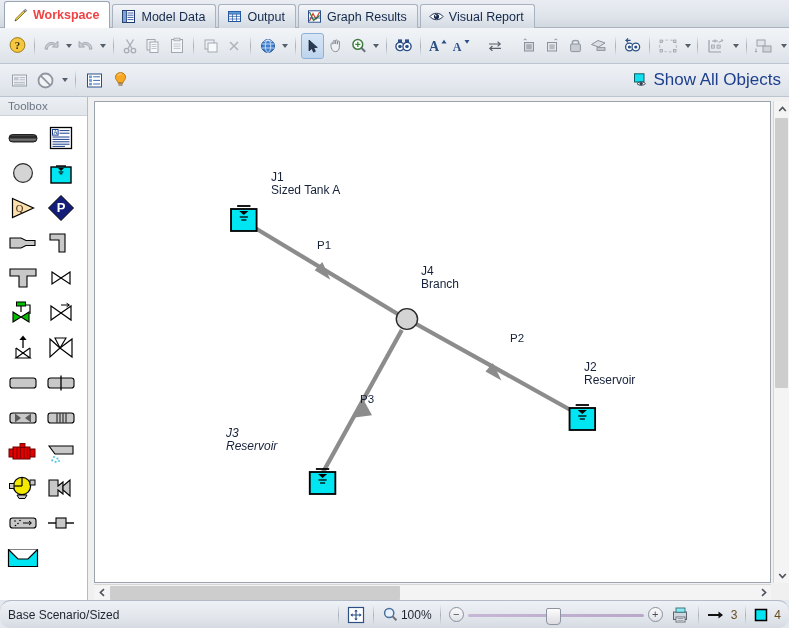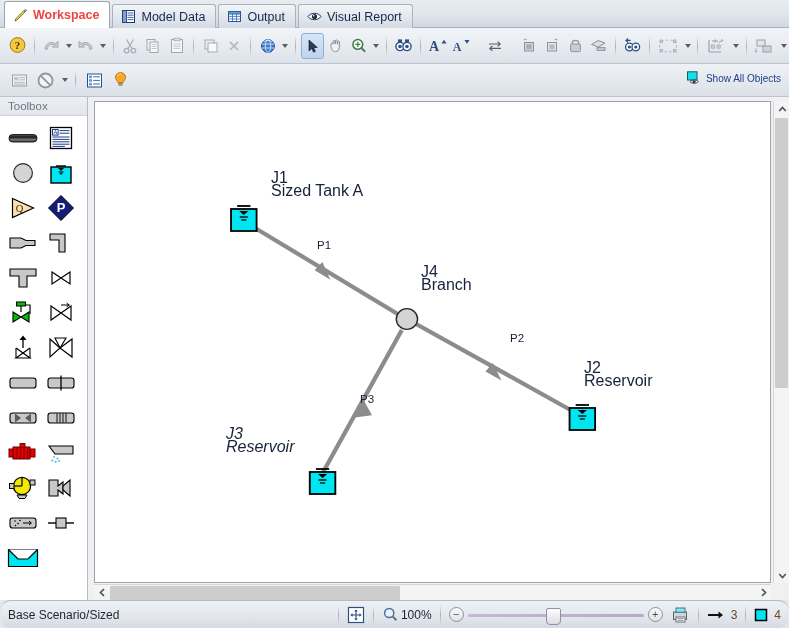--- a/index.html
+++ b/index.html
@@ -41,21 +41,21 @@
   .sep{width:1px;height:20px;margin:0 5px;
      background:linear-gradient(180deg,rgba(160,168,178,0),#a7aeb8,rgba(160,168,178,0));}
   .caret{width:0;height:0;border-left:3.5px solid transparent;
      border-right:3.5px solid transparent;border-top:4px solid #555f6b;
      margin-left:1px;}
   .tb.sel{background:linear-gradient(180deg,#d8e6f6,#bdd4ee);
      border:1px solid #8fb0d6;border-radius:3px;box-sizing:border-box;}
 
   
   .showall{position:absolute;right:8px;top:70px;display:flex;align-items:center;
-      gap:5px;color:#1d3f8c;font-size:10px;cursor:default;}
+      gap:5px;color:#1d3f8c;font-size:17px;cursor:default;}
 
   
   .main{position:absolute;left:0;top:97px;width:789px;height:503px;
       box-sizing:border-box;display:flex;}
 
   
   .toolbox{width:88px;height:503px;box-sizing:border-box;
       background:linear-gradient(180deg,#f5f6f8 0%,#eceef2 100%);
       border-right:1px solid #b5bcc7;display:flex;flex-direction:column;}
   .tbx-title{height:18px;line-height:18px;padding-left:8px;
@@ -66,21 +66,21 @@
       padding:4px 0 0 4px;background:#ffffff;}
   .tbx-cell{width:38px;height:35px;display:flex;align-items:center;
       justify-content:center;cursor:default;}
 
   
   .wsouter{flex:1;height:503px;position:relative;box-sizing:border-box;
       background:#f0f0f0;padding:4px 0 0 6px;}
   .canvaswrap{position:absolute;left:6px;top:4px;right:18px;bottom:17px;
       background:#ffffff;border:1px solid #9aa3ae;overflow:hidden;}
   .canvas{position:absolute;left:0;top:0;width:100%;height:100%;}
-  .lbl{position:absolute;font-size:16px;color:#16213a;
+  .lbl{position:absolute;font-size:12px;color:#16213a;
        line-height:13px;white-space:nowrap;cursor:default;}
   .plbl{position:absolute;font-size:11.5px;color:#16213a;cursor:default;}
 
   
   .vscroll{position:absolute;right:0;top:4px;width:16px;bottom:17px;
       background:#f4f4f4;border-left:1px solid #d6d6d6;box-sizing:border-box;}
   .hscroll{position:absolute;left:6px;right:18px;bottom:0;height:16px;
       background:#f4f4f4;border-top:1px solid #d6d6d6;box-sizing:border-box;
       display:flex;align-items:center;}
   .sb-btn{width:16px;height:16px;display:flex;align-items:center;
@@ -152,20 +152,31 @@
             <rect x="1.5" y="2.5" width="12" height="2.6" fill="#5b9bd5" stroke="#23559e" stroke-width="0.7"></rect>
             <line x1="1.5" y1="7.4" x2="13.5" y2="7.4" stroke="#23559e" stroke-width="0.7"></line>
             <line x1="1.5" y1="10" x2="13.5" y2="10" stroke="#23559e" stroke-width="0.7"></line>
             <line x1="5.5" y1="5.1" x2="5.5" y2="12.5" stroke="#23559e" stroke-width="0.7"></line>
             <line x1="9.5" y1="5.1" x2="9.5" y2="12.5" stroke="#23559e" stroke-width="0.7"></line>
           </svg>
         </span>
         <span>Output</span>
       </div>
 
+      <div class="tab">
+        <span class="tabicon">
+          <svg width="15" height="15" viewBox="0 0 15 15">
+            <rect x="1.5" y="1.8" width="12" height="11.4" fill="#ffffff" stroke="#2a4f8f" stroke-width="1"></rect>
+            <path d="M2.5 12 L6 4.5 L9 10 L12.6 3" stroke="#cf3b2f" stroke-width="1.2" fill="none"></path>
+            <path d="M2.5 3 L6.5 11.5 L12.6 6.5" stroke="#2f7d32" stroke-width="1.2" fill="none"></path>
+            <path d="M2.6 9 L13 9" stroke="#2a4f8f" stroke-width="0.8"></path>
+          </svg>
+        </span>
+        <span>Graph Results</span>
+      </div>
 
       <div class="tab">
         <span class="tabicon">
           <svg width="15" height="15" viewBox="0 0 15 15">
             <path d="M1 7.5 C4 3.2, 11 3.2, 14 7.5 C11 11.8, 4 11.8, 1 7.5 Z" fill="#ffffff" stroke="#1b2d52" stroke-width="1"></path>
             <circle cx="7.5" cy="7.5" r="2.6" fill="#1b2d52"></circle>
             <circle cx="6.7" cy="6.7" r="0.8" fill="#ffffff"></circle>
           </svg>
         </span>
         <span>Visual Report</span>

